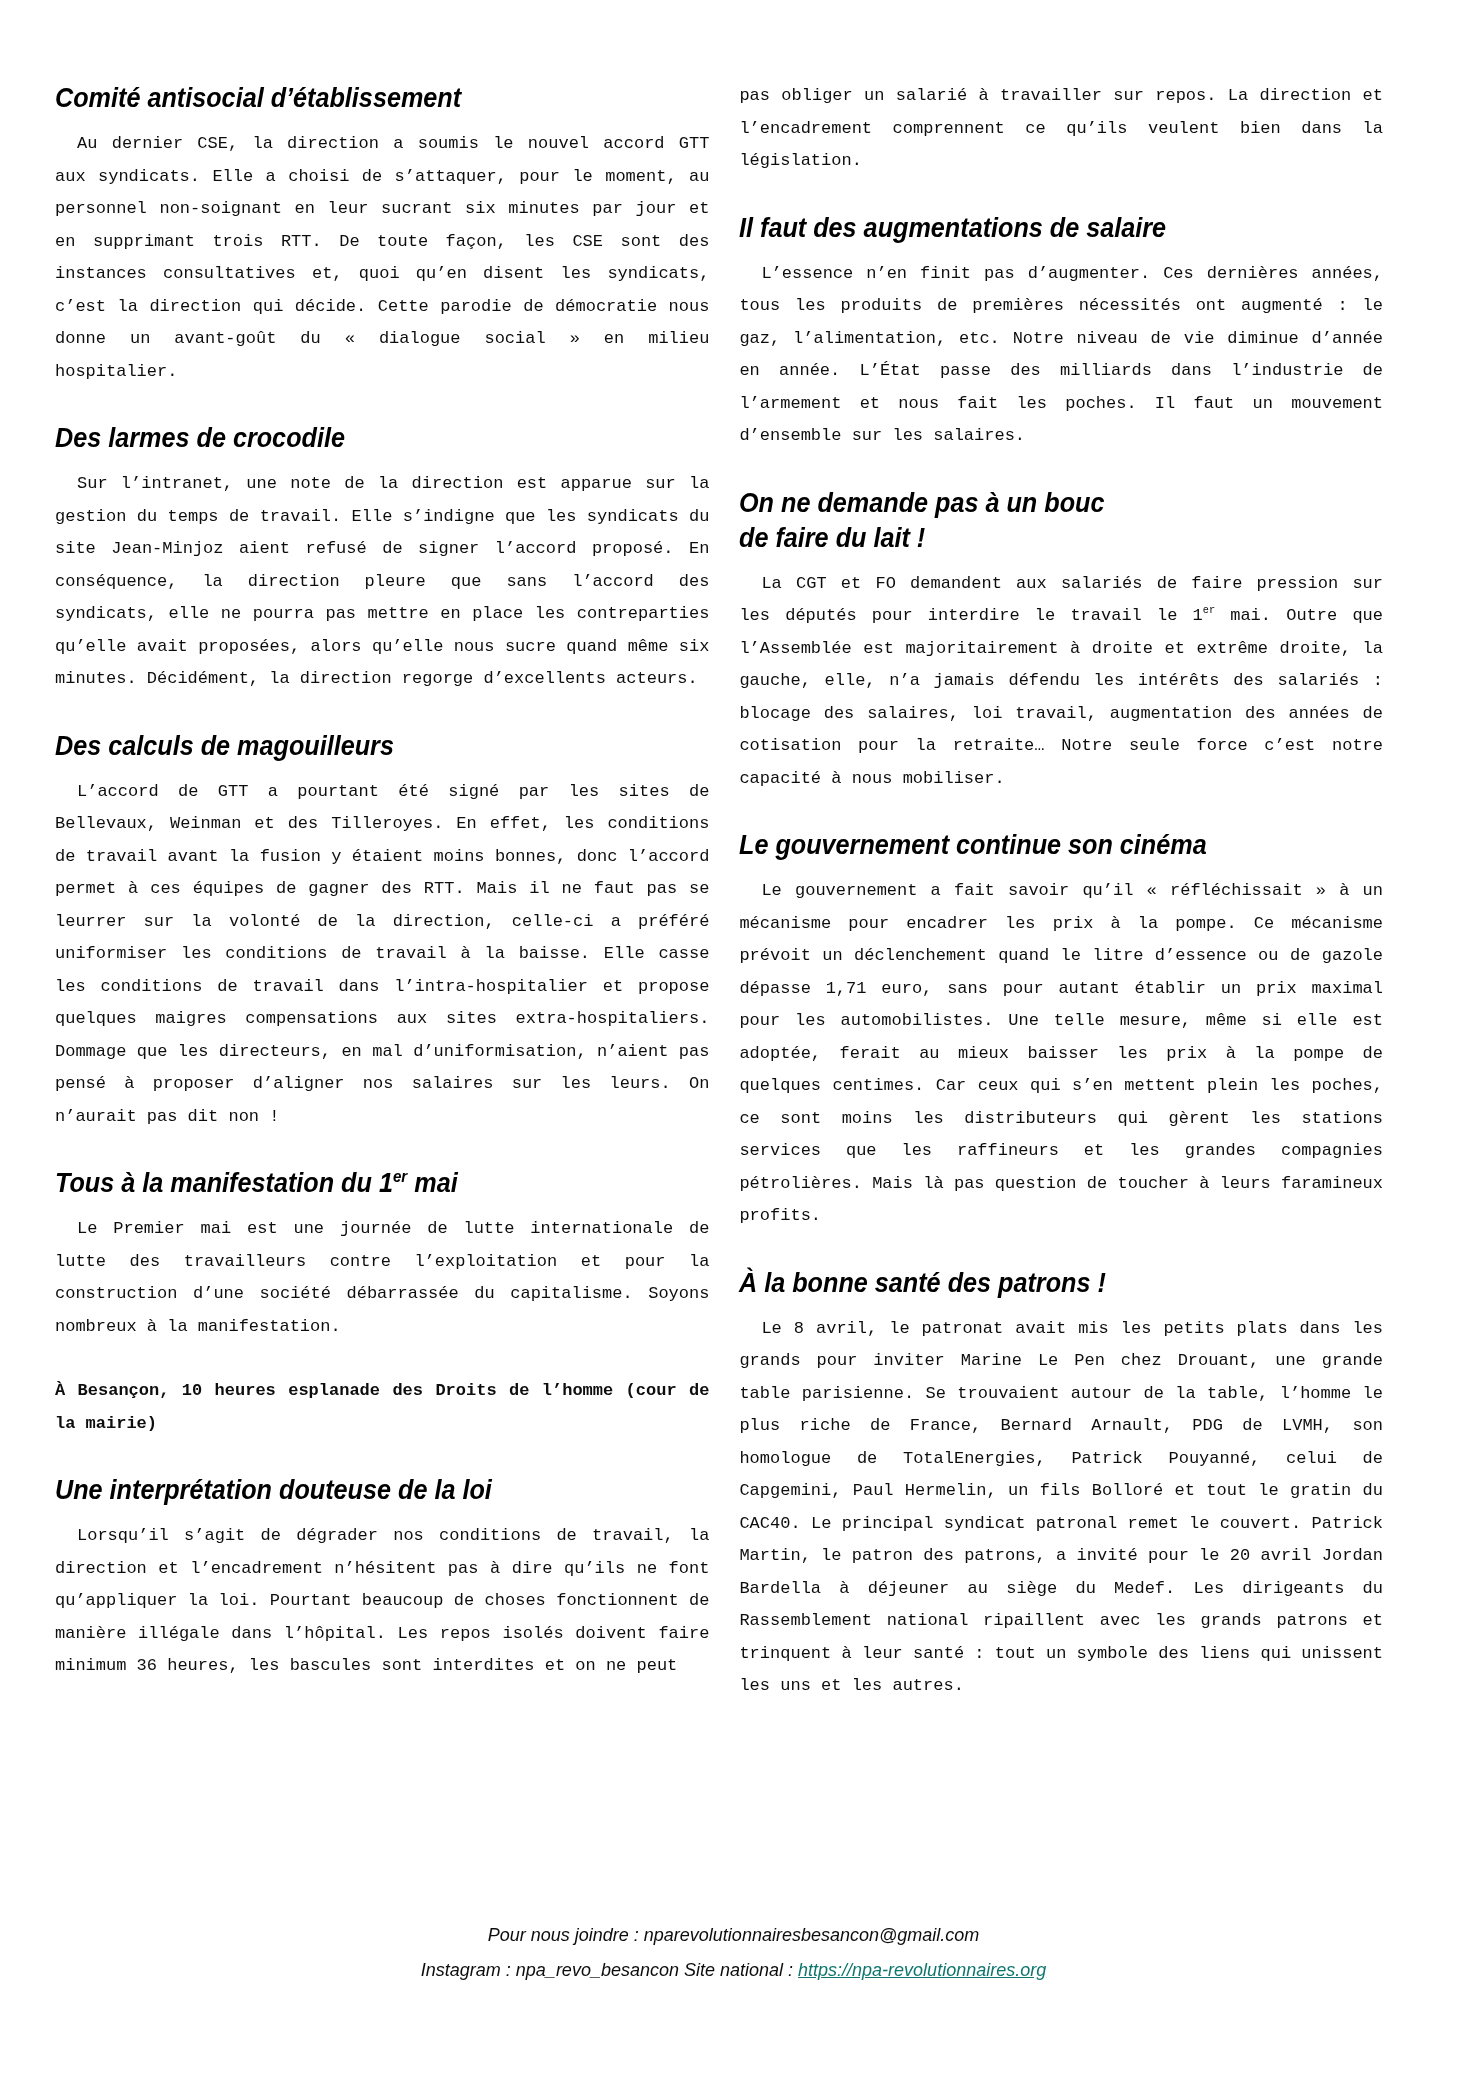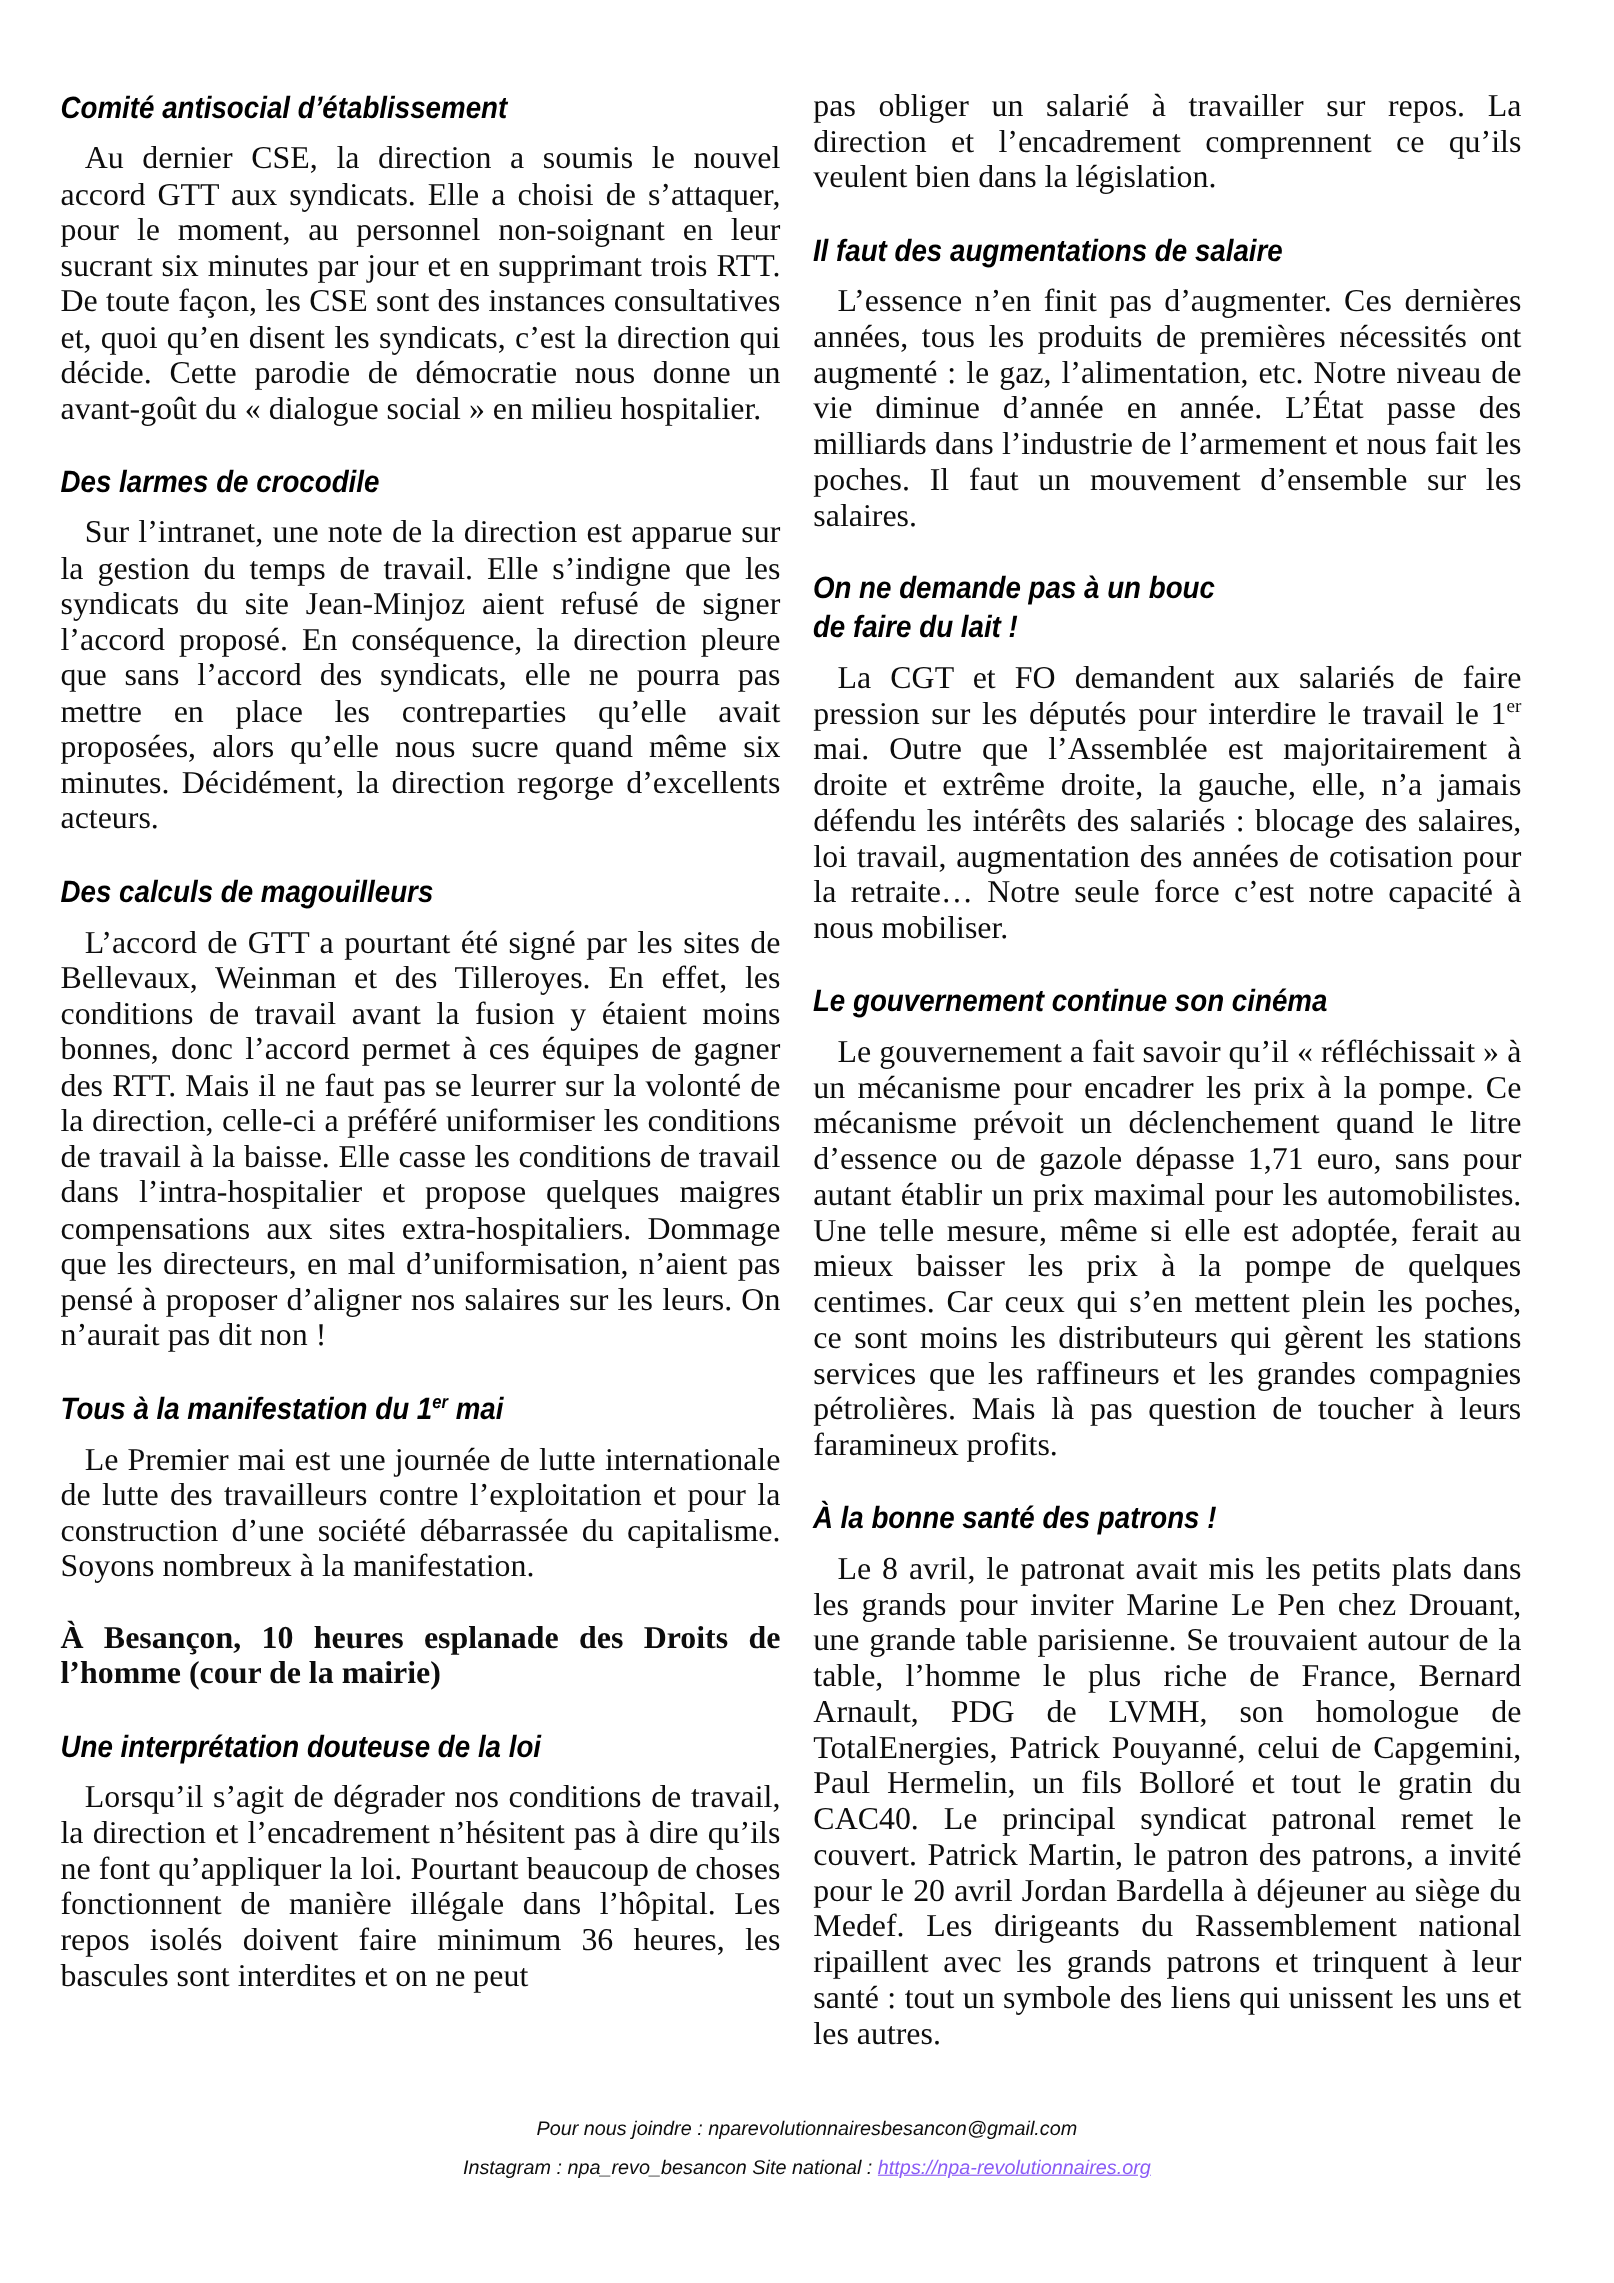--- a/index.html
+++ b/index.html
@@ -34,25 +34,26 @@
     color: #000000;
     margin: 32px 0 13px 0;
     white-space: nowrap;
     transform: scaleX(0.9);
     transform-origin: 0 50%;
   }
   .col section:first-child h2.heading { margin-top: 0; }
   .hline { display: block; white-space: nowrap; }
 
   p.body {
-    font-size: 29px;
+    font-size: 17px;
     line-height: 32.5px;
     text-align: justify;
     text-indent: 22px;
     margin: 0;
+    font-family: Liberation Mono, monospace;
   }
   p.no-indent { text-indent: 0; }
   p.callout {
     font-weight: bold;
     text-indent: 0;
     margin-top: 32px;
   }
   sup.hsup, sup.psup {
     font-size: 60%;
     line-height: 0;
@@ -64,21 +65,21 @@
     top: 1918px;
     left: 0; right: 0;
     text-align: center;
     font-family: "Liberation Sans", "DejaVu Sans", sans-serif;
     font-style: italic;
     font-size: 18px;
     line-height: 35px;
     color: #0d0d0d;
   }
   a.site-link {
-    color: #8b5cf6;
+    color: #0f766e;
     text-decoration: underline;
   }
 </style>
 </head>
 <body>
 
 <div class="page">
   <div class="columns">
 
     <div class="col col-left">

